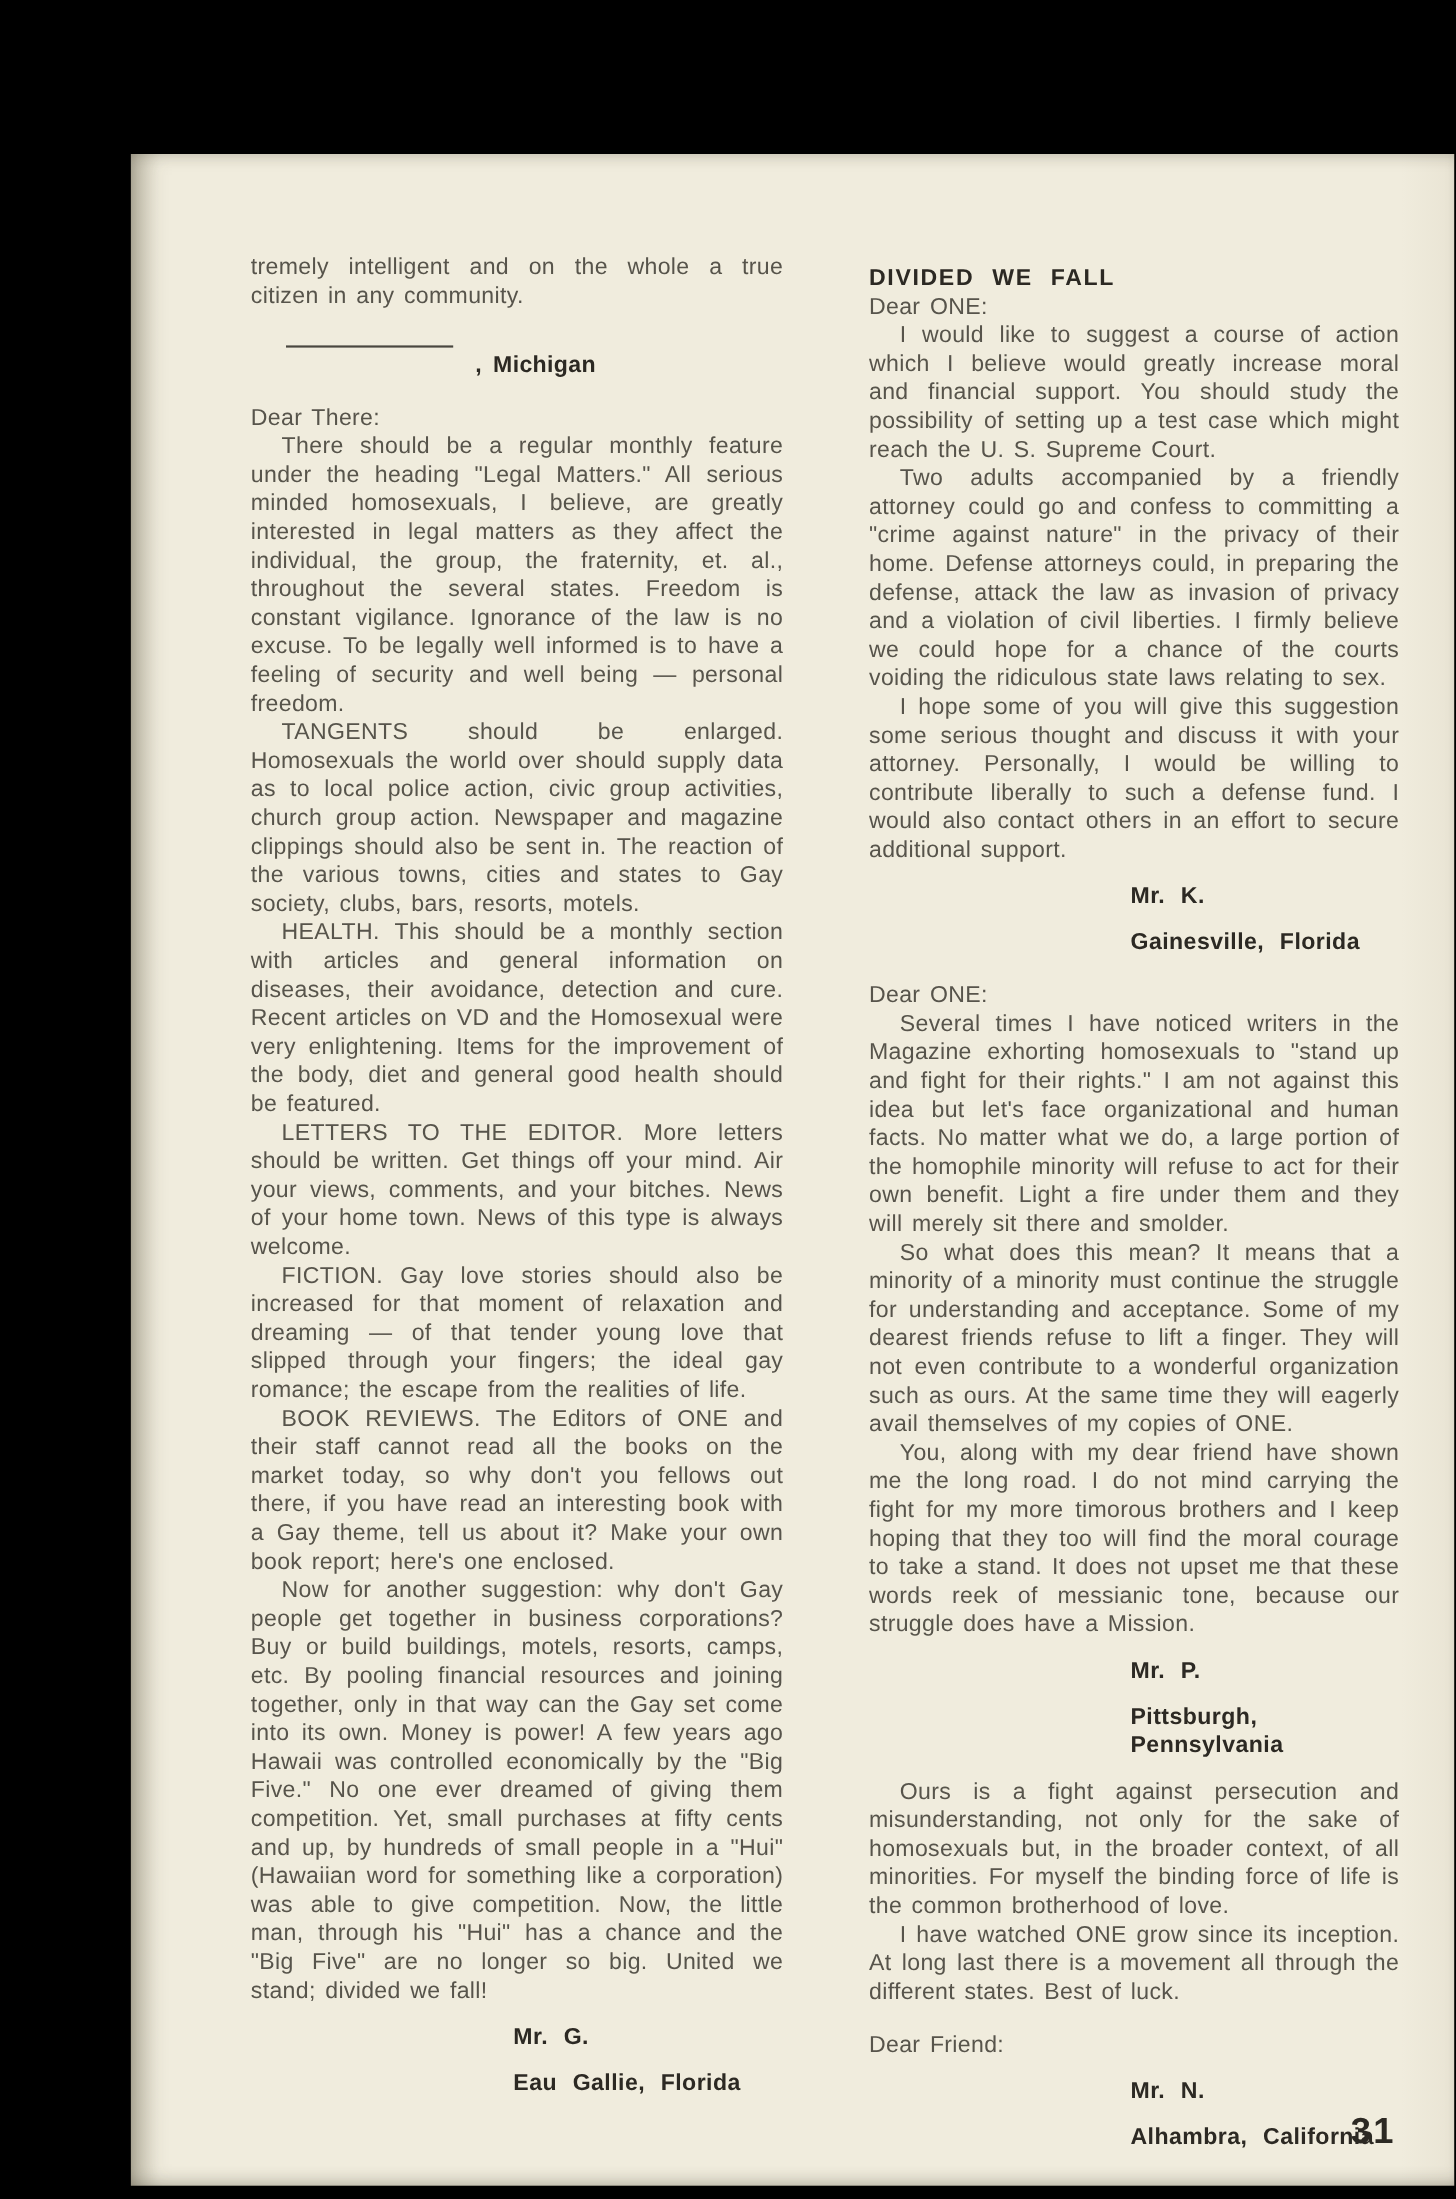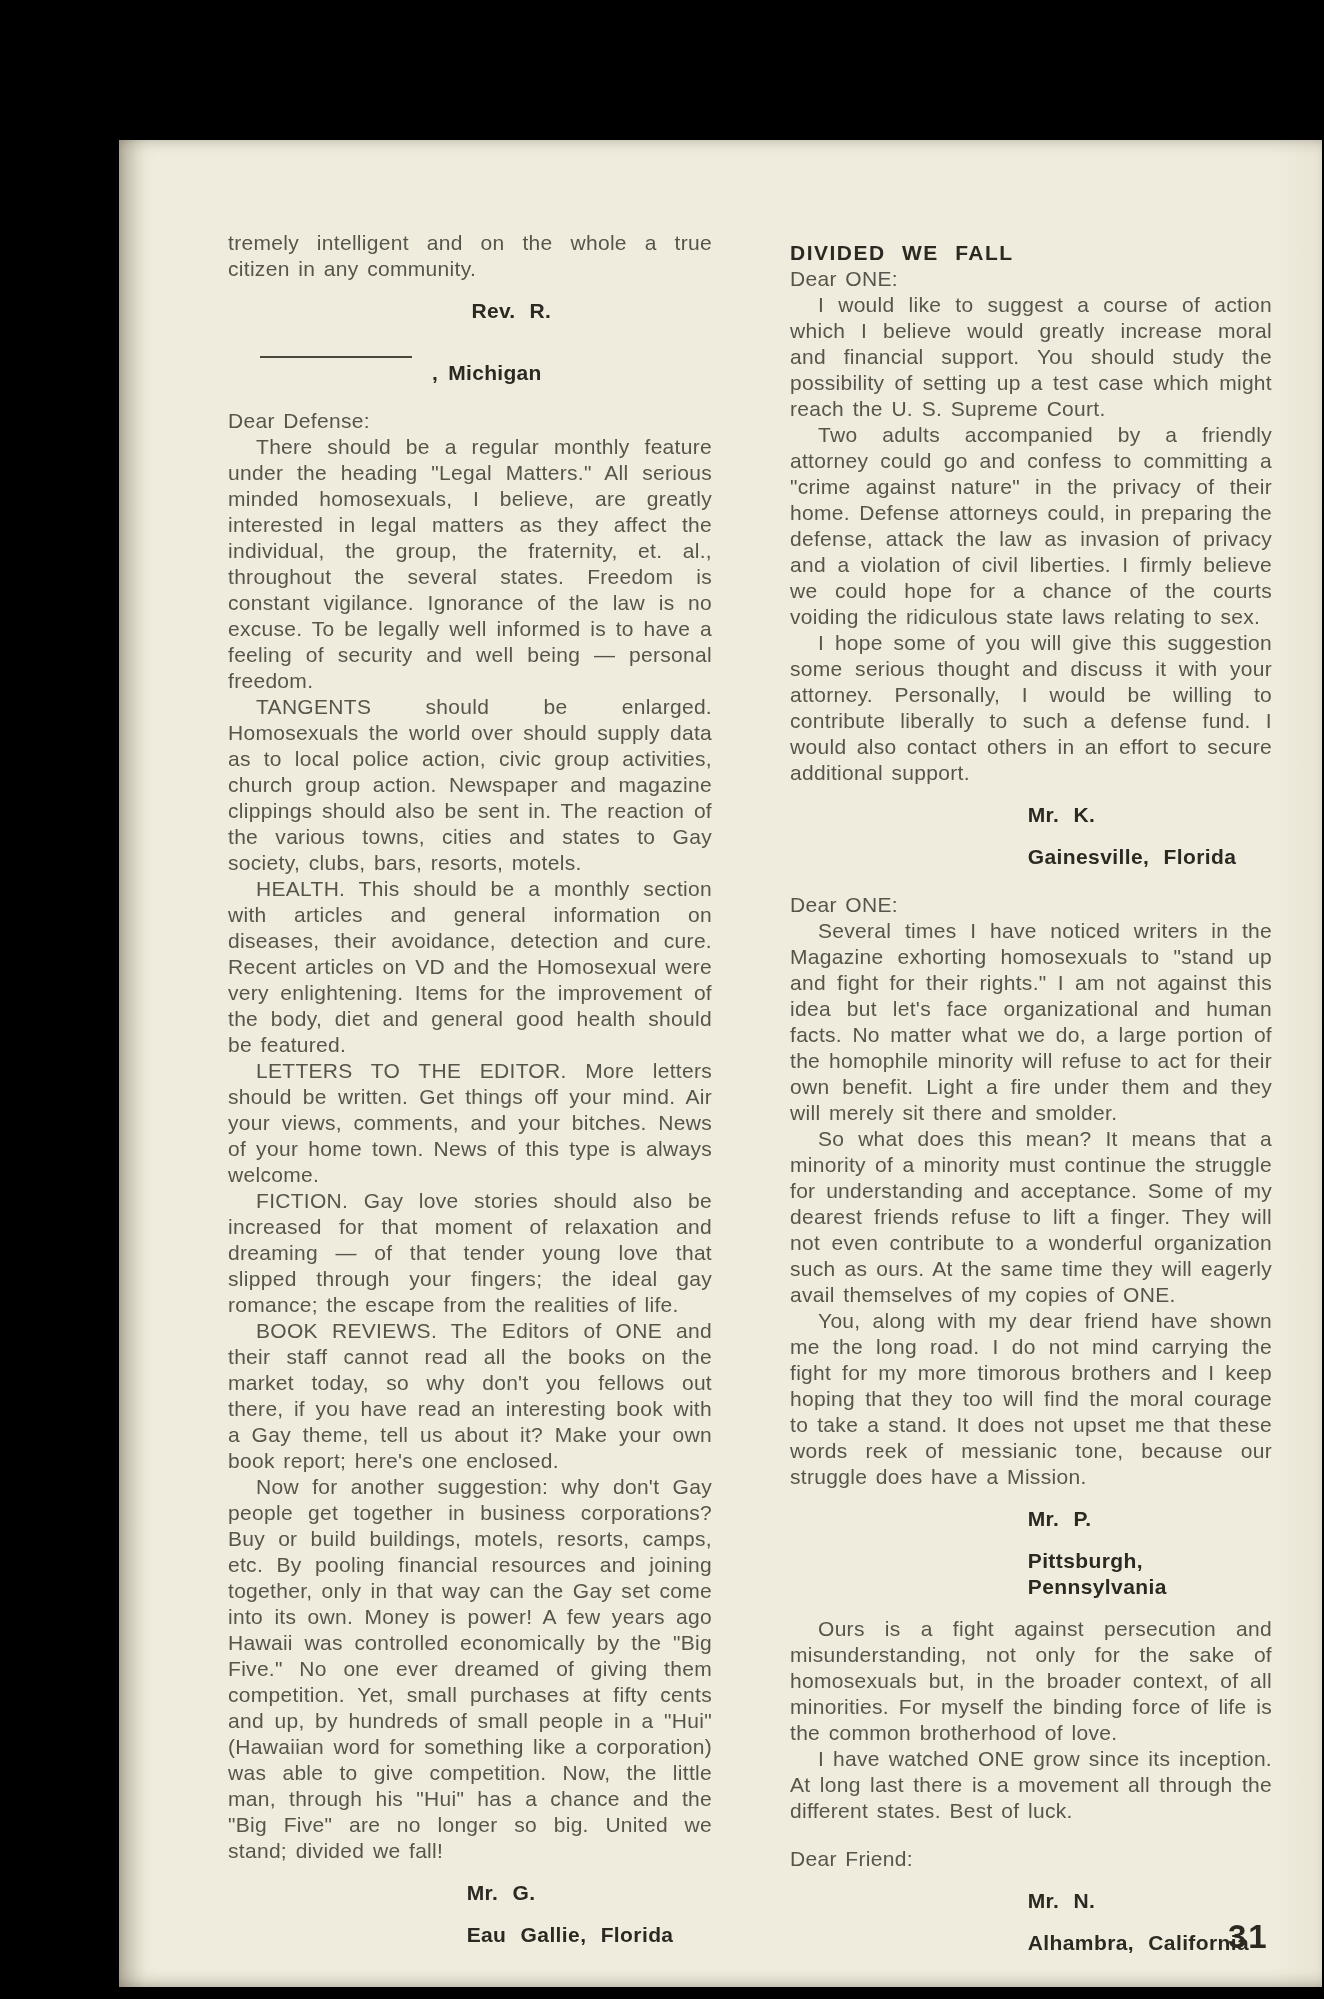--- a/index.html
+++ b/index.html
@@ -66,24 +66,23 @@
   }
 </style>
 </head>
 <body>
 
 <div class="scan">
   <div class="paper">
     <div class="col col-left">
         <div class="block cont">tremely intelligent and on the whole a true citizen in any community.</div>
         <div class="block sigrule">
-          <div class="sig-name">Rev. R.</div>
           <div class="sig-row"><span class="sig-rule-line"></span><span class="sig-suffix">, Michigan</span></div>
         </div>
-        <div class="block salutation">Dear Defense:</div>
+        <div class="block salutation">Dear There:</div>
         <div class="block para">There should be a regular monthly feature under the heading "Legal Matters." All serious minded homosexuals, I believe, are greatly interested in legal matters as they affect the individual, the group, the fraternity, et. al., throughout the several states. Freedom is constant vigilance. Ignorance of the law is no excuse. To be legally well informed is to have a feeling of security and well being — personal freedom.</div>
         <div class="block para">TANGENTS should be enlarged. Homosexuals the world over should supply data as to local police action, civic group activities, church group action. Newspaper and magazine clippings should also be sent in. The reaction of the various towns, cities and states to Gay society, clubs, bars, resorts, motels.</div>
         <div class="block para">HEALTH. This should be a monthly section with articles and general information on diseases, their avoidance, detection and cure. Recent articles on VD and the Homosexual were very enlightening. Items for the improvement of the body, diet and general good health should be featured.</div>
         <div class="block para">LETTERS TO THE EDITOR. More letters should be written. Get things off your mind. Air your views, comments, and your bitches. News of your home town. News of this type is always welcome.</div>
         <div class="block para">FICTION. Gay love stories should also be increased for that moment of relaxation and dreaming — of that tender young love that slipped through your fingers; the ideal gay romance; the escape from the realities of life.</div>
         <div class="block para">BOOK REVIEWS. The Editors of ONE and their staff cannot read all the books on the market today, so why don't you fellows out there, if you have read an interesting book with a Gay theme, tell us about it? Make your own book report; here's one enclosed.</div>
         <div class="block para">Now for another suggestion: why don't Gay people get together in business corporations? Buy or build buildings, motels, resorts, camps, etc. By pooling financial resources and joining together, only in that way can the Gay set come into its own. Money is power! A few years ago Hawaii was controlled economically by the "Big Five." No one ever dreamed of giving them competition. Yet, small purchases at fifty cents and up, by hundreds of small people in a "Hui" (Hawaiian word for something like a corporation) was able to give competition. Now, the little man, through his "Hui" has a chance and the "Big Five" are no longer so big. United we stand; divided we fall!</div>
         <div class="block signature">
           <div class="sig-line">Mr. G.</div>
           <div class="sig-line">Eau Gallie, Florida</div>

